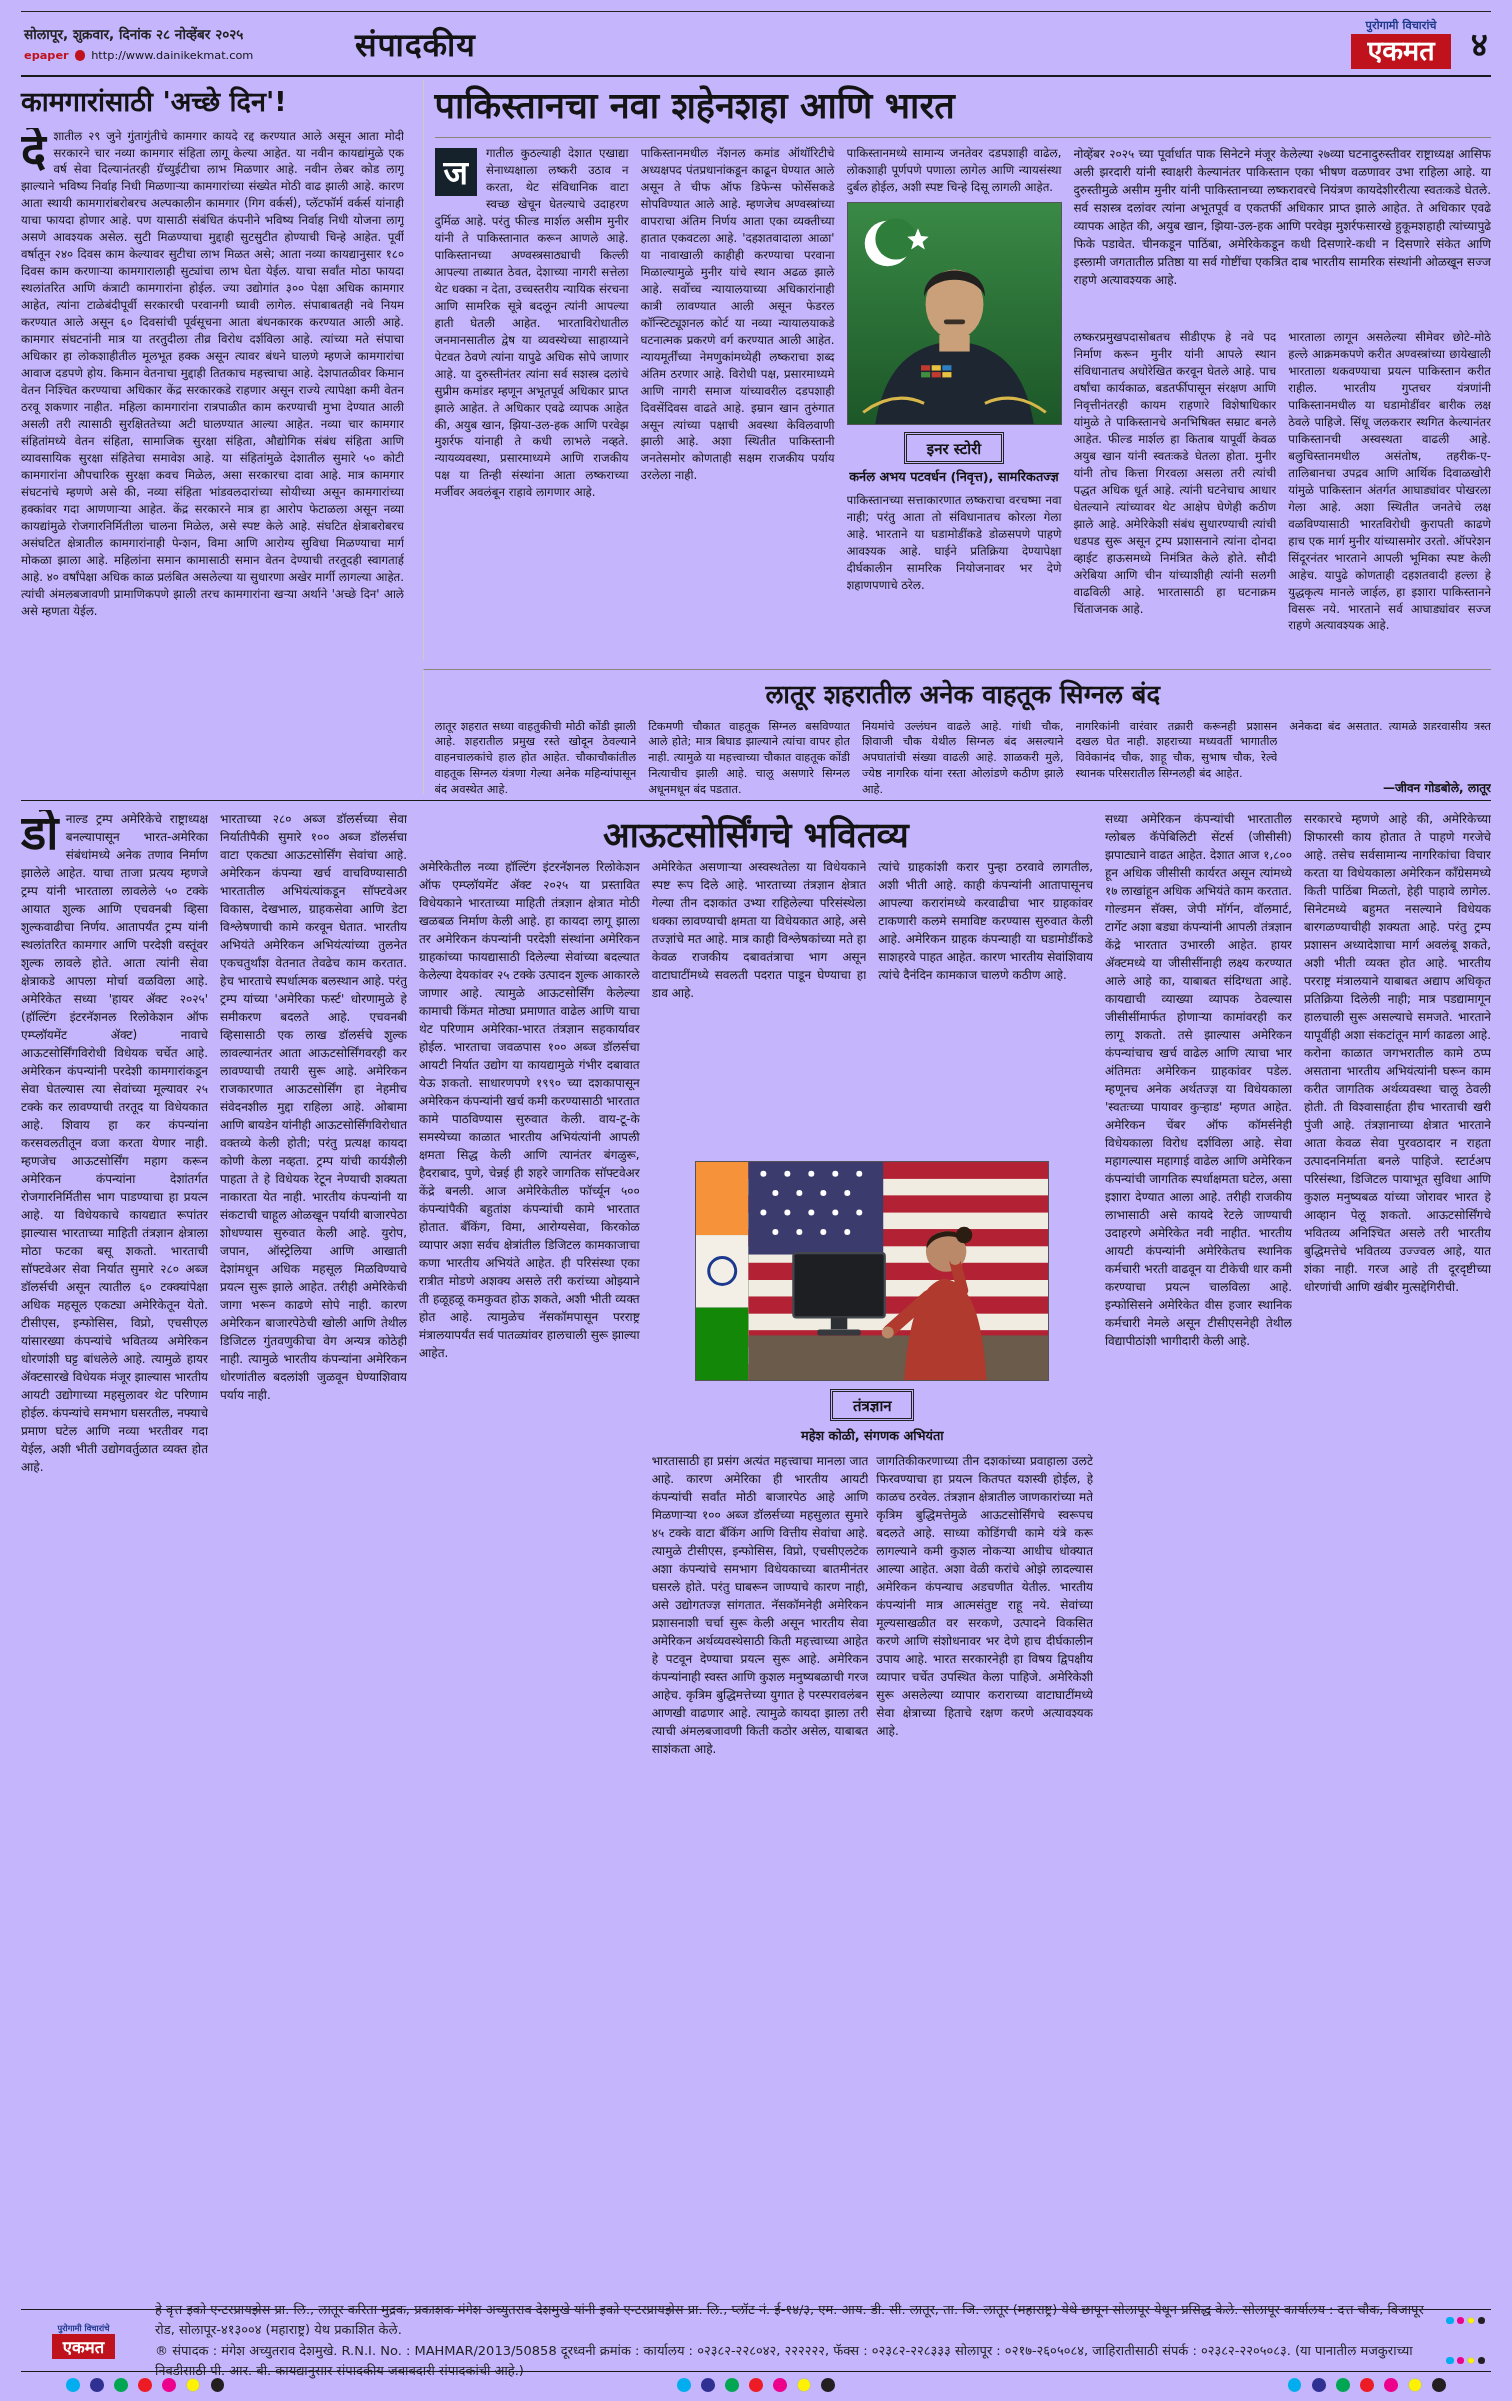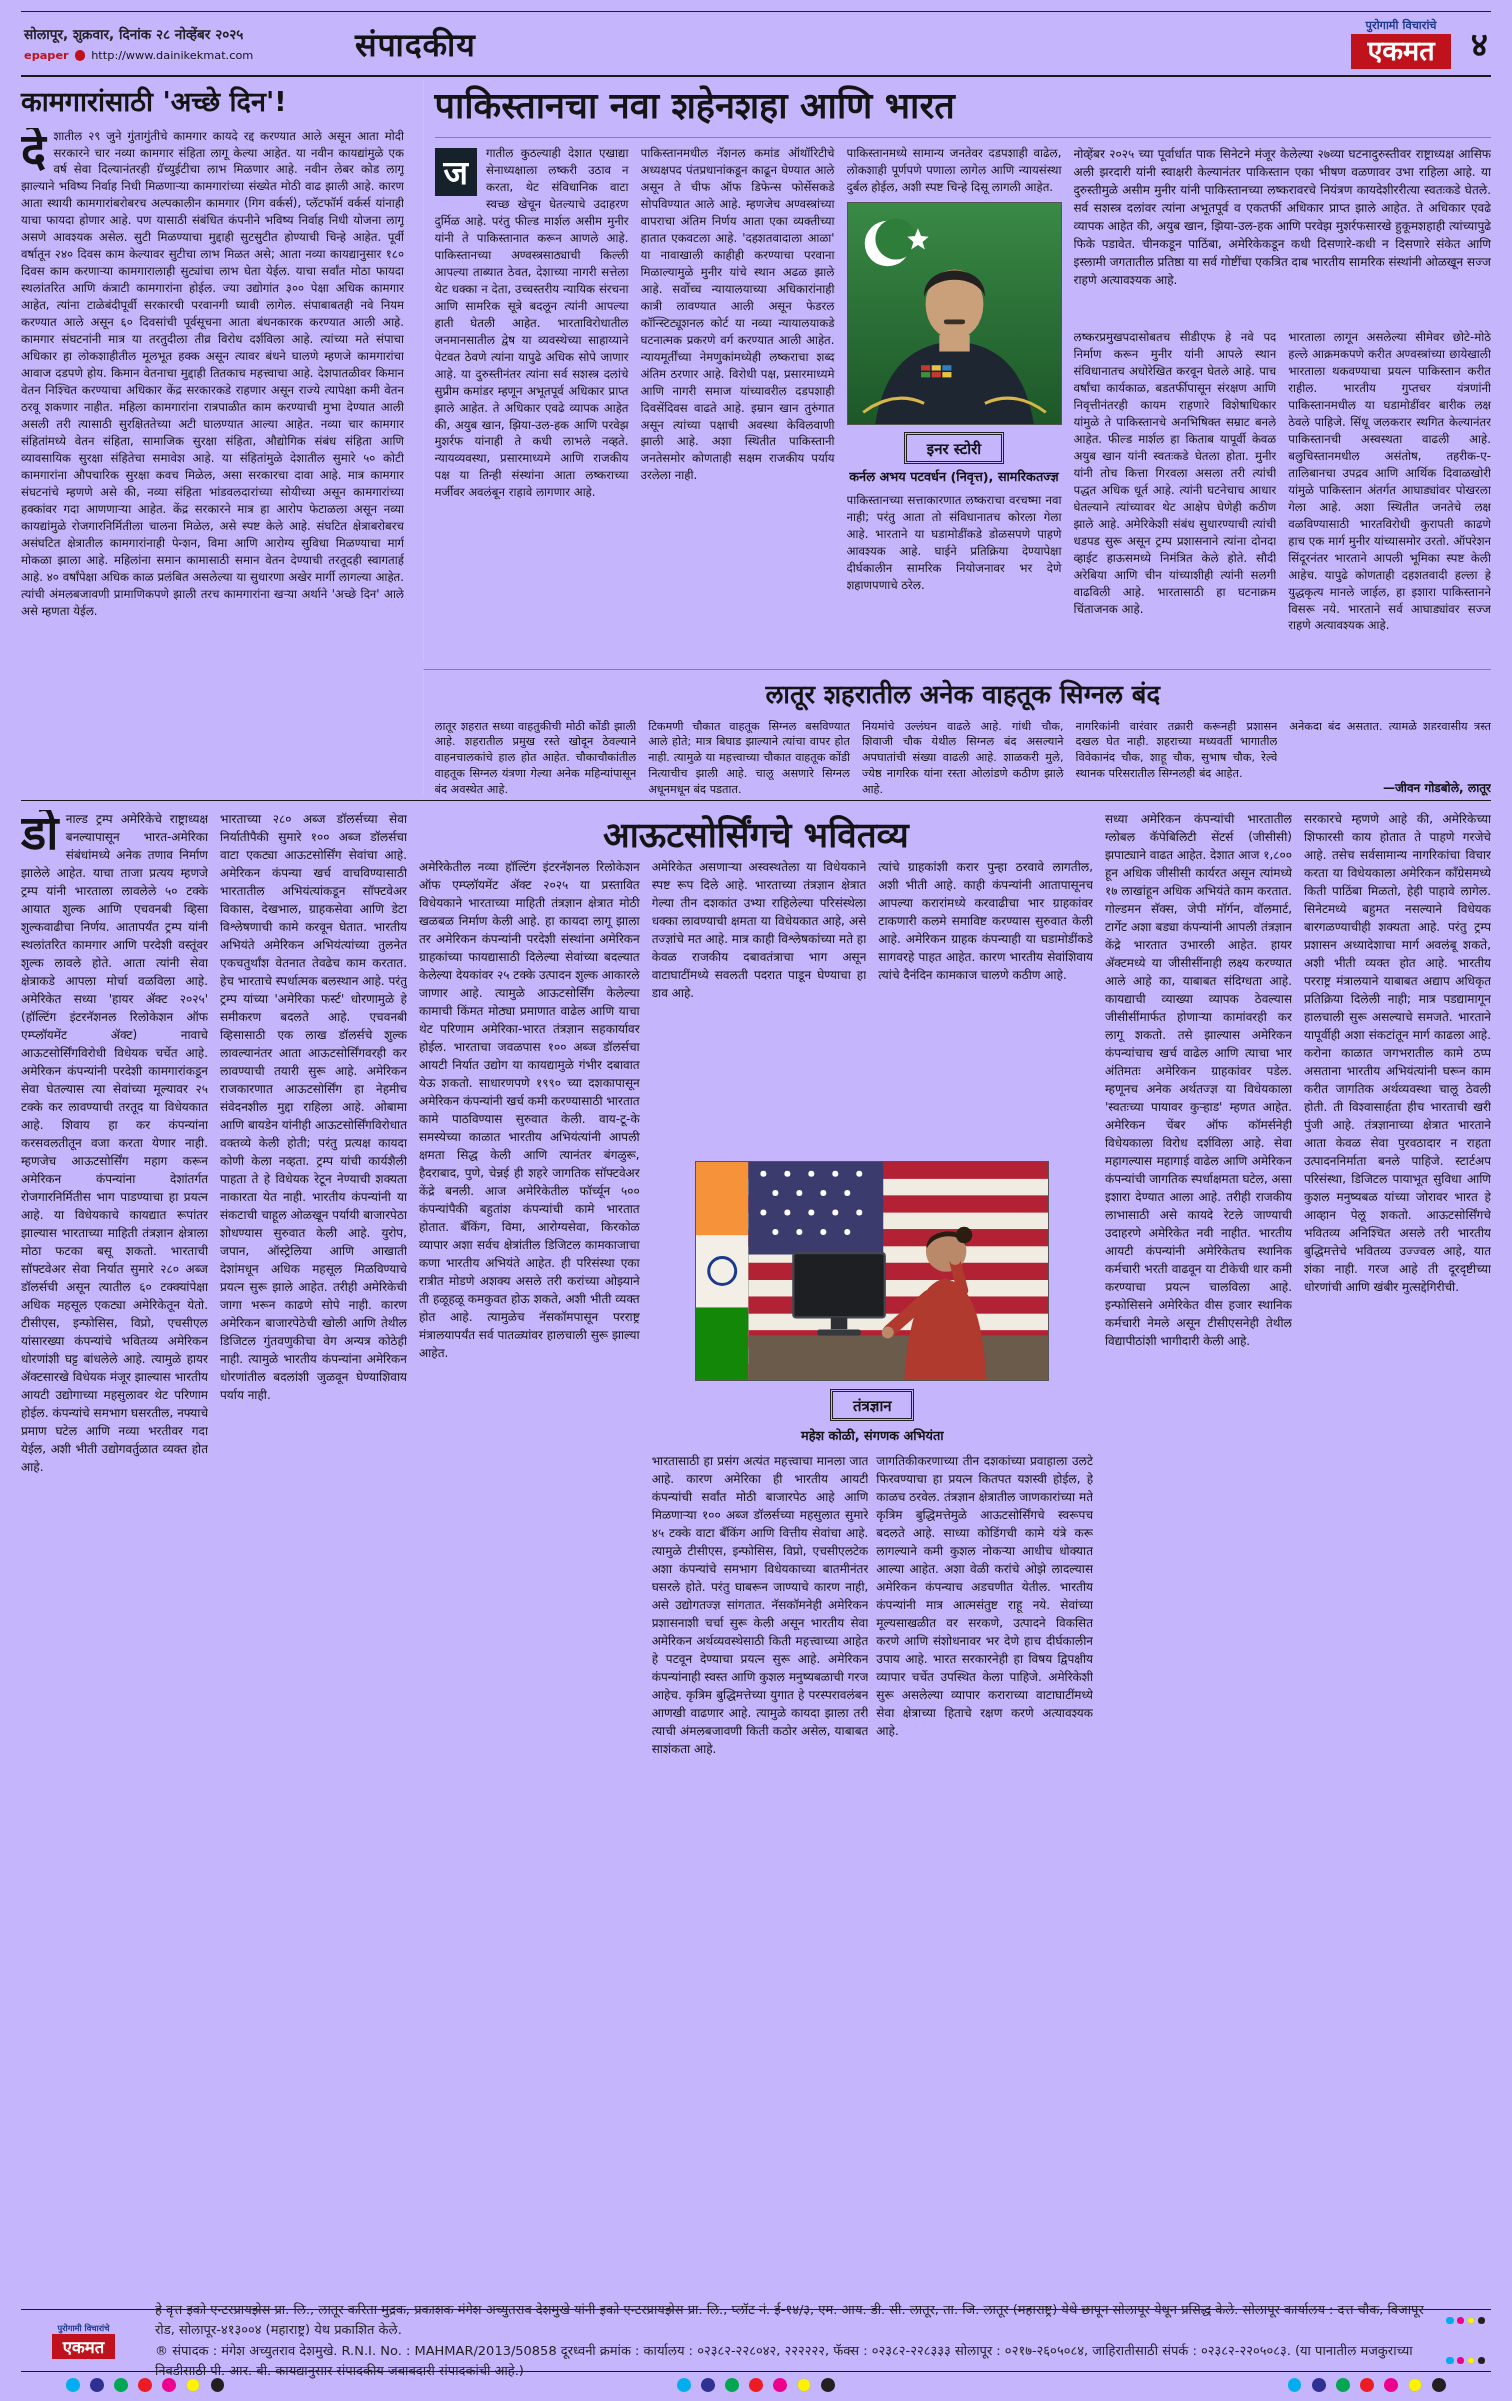--- a/index.html
+++ b/index.html
@@ -196,21 +196,21 @@
       <span class="dropcap">डो</span><span>नाल्ड ट्रम्प अमेरिकेचे राष्ट्राध्यक्ष बनल्यापासून भारत-अमेरिका संबंधांमध्ये अनेक तणाव निर्माण झालेले आहेत. याचा ताजा प्रत्यय म्हणजे ट्रम्प यांनी भारताला लावलेले ५० टक्के आयात शुल्क आणि एचवनबी व्हिसा शुल्कवाढीचा निर्णय. आतापर्यंत ट्रम्प यांनी स्थलांतरित कामगार आणि परदेशी वस्तूंवर शुल्क लावले होते. आता त्यांनी सेवा क्षेत्राकडे आपला मोर्चा वळविला आहे. अमेरिकेत सध्या 'हायर ॲक्ट २०२५' (हॉल्टिंग इंटरनॅशनल रिलोकेशन ऑफ एम्प्लॉयमेंट ॲक्ट) नावाचे आऊटसोर्सिंगविरोधी विधेयक चर्चेत आहे. अमेरिकन कंपन्यांनी परदेशी कामगारांकडून सेवा घेतल्यास त्या सेवांच्या मूल्यावर २५ टक्के कर लावण्याची तरतूद या विधेयकात आहे. शिवाय हा कर कंपन्यांना करसवलतीतून वजा करता येणार नाही. म्हणजेच आऊटसोर्सिंग महाग करून अमेरिकन कंपन्यांना देशांतर्गत रोजगारनिर्मितीस भाग पाडण्याचा हा प्रयत्न आहे. या विधेयकाचे कायद्यात रूपांतर झाल्यास भारताच्या माहिती तंत्रज्ञान क्षेत्राला मोठा फटका बसू शकतो. भारताची सॉफ्टवेअर सेवा निर्यात सुमारे २८० अब्ज डॉलर्सची असून त्यातील ६० टक्क्यांपेक्षा अधिक महसूल एकट्या अमेरिकेतून येतो. टीसीएस, इन्फोसिस, विप्रो, एचसीएल यांसारख्या कंपन्यांचे भवितव्य अमेरिकन धोरणांशी घट्ट बांधलेले आहे. त्यामुळे हायर ॲक्टसारखे विधेयक मंजूर झाल्यास भारतीय आयटी उद्योगाच्या महसुलावर थेट परिणाम होईल. कंपन्यांचे समभाग घसरतील, नफ्याचे प्रमाण घटेल आणि नव्या भरतीवर गदा येईल, अशी भीती उद्योगवर्तुळात व्यक्त होत आहे.</span>
     </div>
     <div class="out-col">भारताच्या २८० अब्ज डॉलर्सच्या सेवा निर्यातीपैकी सुमारे १०० अब्ज डॉलर्सचा वाटा एकट्या आऊटसोर्सिंग सेवांचा आहे. अमेरिकन कंपन्या खर्च वाचविण्यासाठी भारतातील अभियंत्यांकडून सॉफ्टवेअर विकास, देखभाल, ग्राहकसेवा आणि डेटा विश्लेषणाची कामे करवून घेतात. भारतीय अभियंते अमेरिकन अभियंत्यांच्या तुलनेत एकचतुर्थांश वेतनात तेवढेच काम करतात. हेच भारताचे स्पर्धात्मक बलस्थान आहे. परंतु ट्रम्प यांच्या 'अमेरिका फर्स्ट' धोरणामुळे हे समीकरण बदलते आहे. एचवनबी व्हिसासाठी एक लाख डॉलर्सचे शुल्क लावल्यानंतर आता आऊटसोर्सिंगवरही कर लावण्याची तयारी सुरू आहे. अमेरिकन राजकारणात आऊटसोर्सिंग हा नेहमीच संवेदनशील मुद्दा राहिला आहे. ओबामा आणि बायडेन यांनीही आऊटसोर्सिंगविरोधात वक्तव्ये केली होती; परंतु प्रत्यक्ष कायदा कोणी केला नव्हता. ट्रम्प यांची कार्यशैली पाहता ते हे विधेयक रेटून नेण्याची शक्यता नाकारता येत नाही. भारतीय कंपन्यांनी या संकटाची चाहूल ओळखून पर्यायी बाजारपेठा शोधण्यास सुरुवात केली आहे. युरोप, जपान, ऑस्ट्रेलिया आणि आखाती देशांमधून अधिक महसूल मिळविण्याचे प्रयत्न सुरू झाले आहेत. तरीही अमेरिकेची जागा भरून काढणे सोपे नाही. कारण अमेरिकन बाजारपेठेची खोली आणि तेथील डिजिटल गुंतवणुकीचा वेग अन्यत्र कोठेही नाही. त्यामुळे भारतीय कंपन्यांना अमेरिकन धोरणांतील बदलांशी जुळवून घेण्याशिवाय पर्याय नाही.</div>
     <div class="out-mid">
       <h2>आऊटसोर्सिंगचे भवितव्य</h2>
       <div class="mid-row">
         <div class="ccol">अमेरिकेतील नव्या हॉल्टिंग इंटरनॅशनल रिलोकेशन ऑफ एम्प्लॉयमेंट ॲक्ट २०२५ या प्रस्तावित विधेयकाने भारताच्या माहिती तंत्रज्ञान क्षेत्रात मोठी खळबळ निर्माण केली आहे. हा कायदा लागू झाला तर अमेरिकन कंपन्यांनी परदेशी संस्थांना अमेरिकन ग्राहकांच्या फायद्यासाठी दिलेल्या सेवांच्या बदल्यात केलेल्या देयकांवर २५ टक्के उत्पादन शुल्क आकारले जाणार आहे. त्यामुळे आऊटसोर्सिंग केलेल्या कामाची किंमत मोठ्या प्रमाणात वाढेल आणि याचा थेट परिणाम अमेरिका-भारत तंत्रज्ञान सहकार्यावर होईल. भारताचा जवळपास १०० अब्ज डॉलर्सचा आयटी निर्यात उद्योग या कायद्यामुळे गंभीर दबावात येऊ शकतो. साधारणपणे १९९० च्या दशकापासून अमेरिकन कंपन्यांनी खर्च कमी करण्यासाठी भारतात कामे पाठविण्यास सुरुवात केली. वाय-टू-के समस्येच्या काळात भारतीय अभियंत्यांनी आपली क्षमता सिद्ध केली आणि त्यानंतर बंगळुरू, हैदराबाद, पुणे, चेन्नई ही शहरे जागतिक सॉफ्टवेअर केंद्रे बनली. आज अमेरिकेतील फॉर्च्यून ५०० कंपन्यांपैकी बहुतांश कंपन्यांची कामे भारतात होतात. बँकिंग, विमा, आरोग्यसेवा, किरकोळ व्यापार अशा सर्वच क्षेत्रांतील डिजिटल कामकाजाचा कणा भारतीय अभियंते आहेत. ही परिसंस्था एका रात्रीत मोडणे अशक्य असले तरी करांच्या ओझ्याने ती हळूहळू कमकुवत होऊ शकते, अशी भीती व्यक्त होत आहे. त्यामुळेच नॅसकॉमपासून परराष्ट्र मंत्रालयापर्यंत सर्व पातळ्यांवर हालचाली सुरू झाल्या आहेत.</div>
         <div class="de">
           <div class="de-top">
             <div class="ccol2">अमेरिकेत असणाऱ्या अस्वस्थतेला या विधेयकाने स्पष्ट रूप दिले आहे. भारताच्या तंत्रज्ञान क्षेत्रात गेल्या तीन दशकांत उभ्या राहिलेल्या परिसंस्थेला धक्का लावण्याची क्षमता या विधेयकात आहे, असे तज्ज्ञांचे मत आहे. मात्र काही विश्लेषकांच्या मते हा केवळ राजकीय दबावतंत्राचा भाग असून वाटाघाटींमध्ये सवलती पदरात पाडून घेण्याचा हा डाव आहे.</div>
-            <div class="ccol2">त्यांचे ग्राहकांशी करार पुन्हा ठरवावे लागतील, अशी भीती आहे. काही कंपन्यांनी आतापासूनच आपल्या करारांमध्ये करवाढीचा भार ग्राहकांवर टाकणारी कलमे समाविष्ट करण्यास सुरुवात केली आहे. अमेरिकन ग्राहक कंपन्याही या घडामोडींकडे सागवरहे पाहत आहेत. कारण भारतीय सेवांशिवाय त्यांचे दैनंदिन कामकाज चालणे कठीण आहे.</div>
+            <div class="ccol2">त्यांचे ग्राहकांशी करार पुन्हा ठरवावे लागतील, अशी भीती आहे. काही कंपन्यांनी आतापासूनच आपल्या करारांमध्ये करवाढीचा भार ग्राहकांवर टाकणारी कलमे समाविष्ट करण्यास सुरुवात केली आहे. अमेरिकन ग्राहक कंपन्याही या घडामोडींकडे साशहरवे पाहत आहेत. कारण भारतीय सेवांशिवाय त्यांचे दैनंदिन कामकाज चालणे कठीण आहे.</div>
           </div>
           <div class="photo-frame out-photo">
             <svg viewBox="0 0 470 292" preserveAspectRatio="xMidYMid slice">
               <rect x="0" y="0" width="70" height="98" fill="#f6923a"></rect>
               <rect x="0" y="98" width="70" height="97" fill="#f3efe6"></rect>
               <circle cx="35" cy="146" r="18" fill="none" stroke="#1b3a8f" stroke-width="4"></circle>
               <rect x="0" y="195" width="70" height="97" fill="#138808"></rect>
               <g>
                 <rect x="70" y="0" width="400" height="292" fill="#f0ece2"></rect>
                 <rect x="70" y="0" width="400" height="23" fill="#b22234"></rect>

